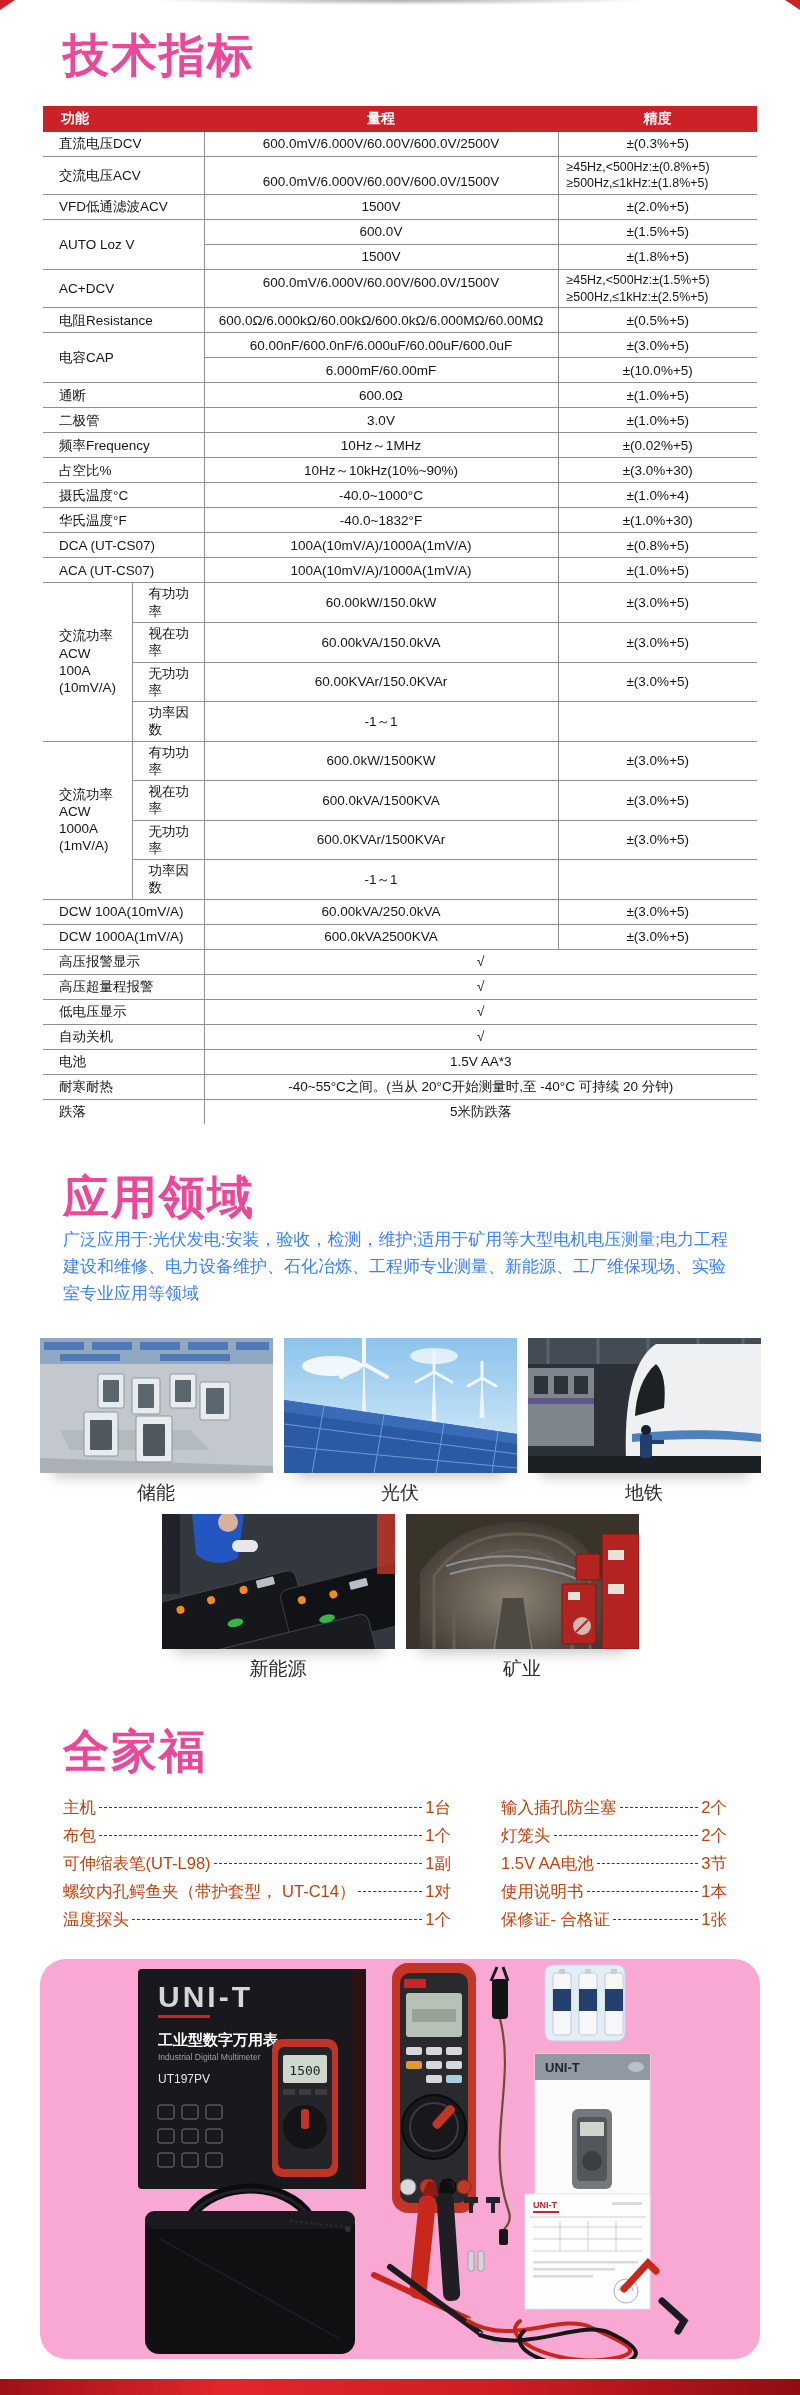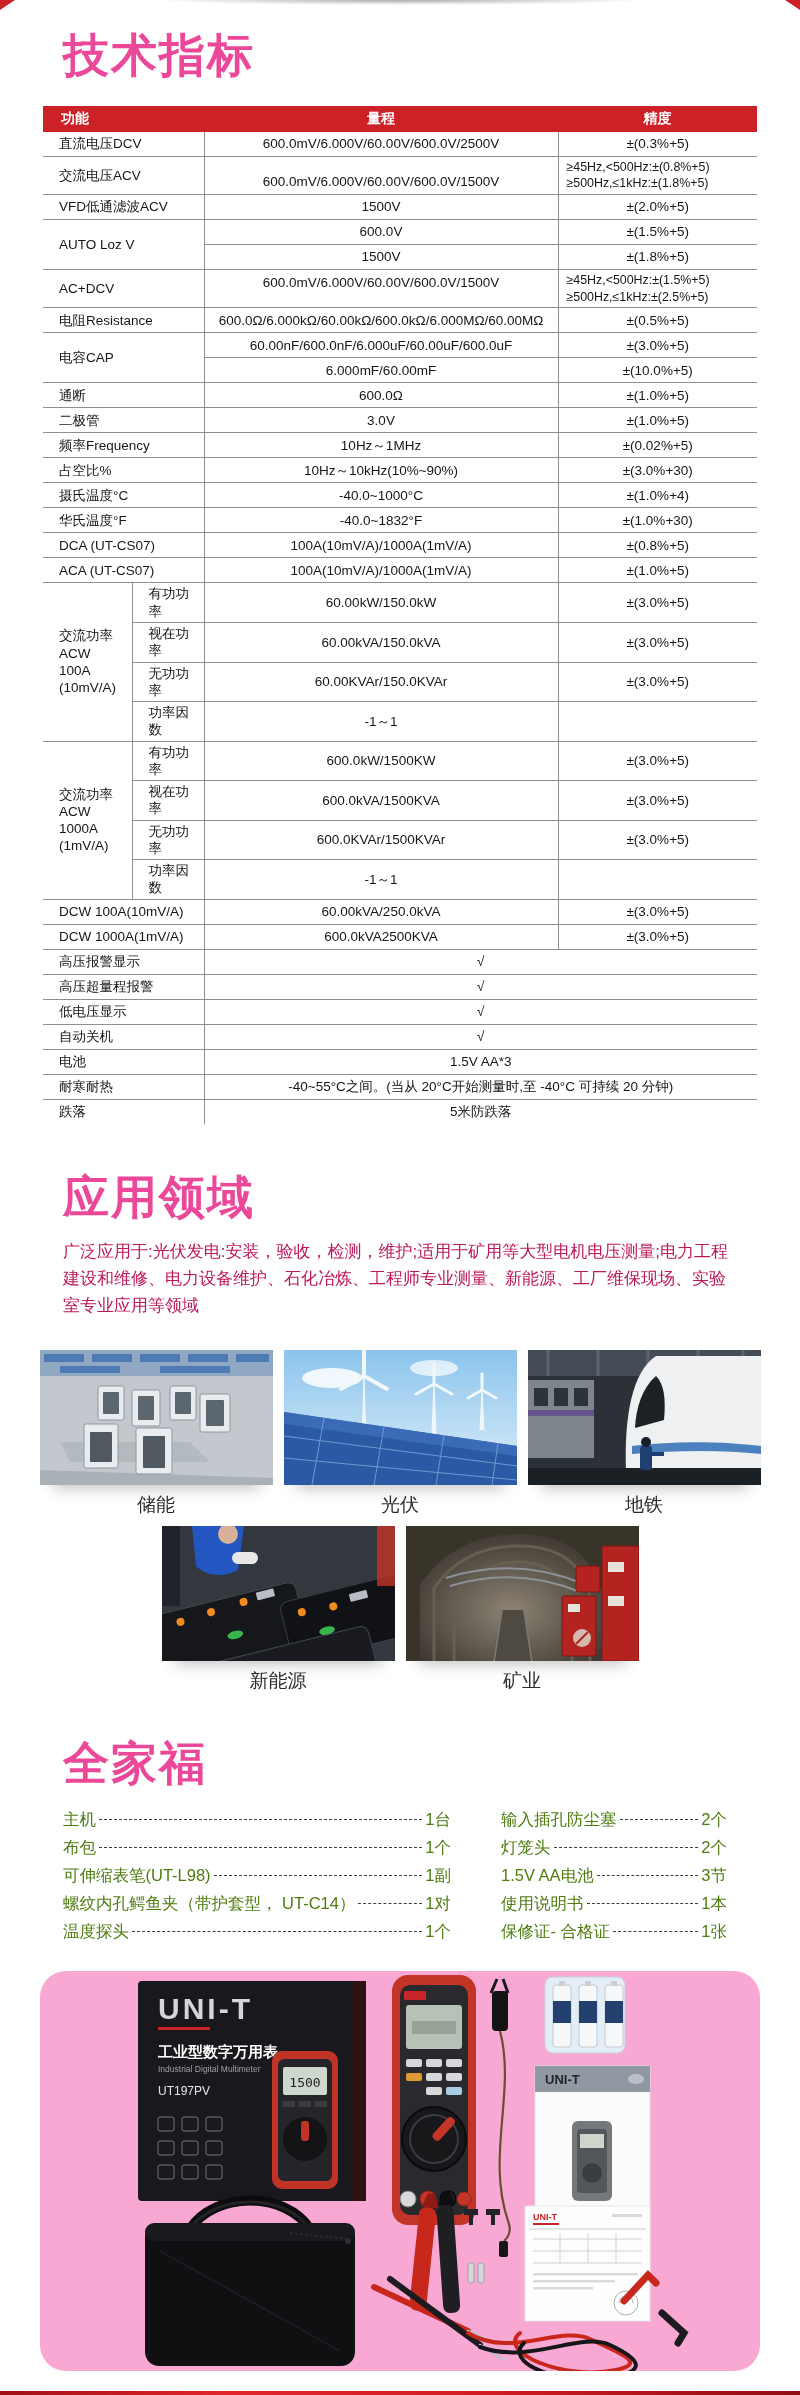--- a/index.html
+++ b/index.html
@@ -23,34 +23,34 @@
   table.specs th.fn{text-align:left;padding-left:18px;}
   table.specs td{border:1px solid #8f8f8f;text-align:center;padding:2px 6px;height:20px;
     font-size:13.5px;line-height:1.28;white-space:pre-line;color:#161616;}
   table.specs td.left{text-align:left;padding-left:16px;}
   table.specs td.small{font-size:12.4px;text-align:left;padding-left:8px;line-height:1.35;}
   table.specs td.vb{vertical-align:bottom;padding-bottom:4px;}
   table.specs td.vt{vertical-align:top;padding-top:4px;}
 
   
   #apps-title{margin-top:48px;font-family:Liberation Serif, serif;}
-  .app-desc{width:676px;margin:16px 0 0 63px;font-size:17px;line-height:1.58;color:#be185d;}
+  .app-desc{width:676px;margin:4px 0 0 63px;font-size:17px;line-height:1.58;color:#3b82f6;}
   .app-row{width:722px;margin:0 auto;display:flex;justify-content:center;gap:11px;}
   .app-row.first{margin-top:30px;}
   .app-row.second{margin-top:8px;}
   figure.app{margin:0;width:233px;}
   .app-img{width:233px;height:135px;overflow:hidden;box-shadow:0 16px 14px -13px rgba(0,0,0,.25);}
   figcaption{ text-align:center;font-size:19px;color:#2c2c2c;margin-top:7px;line-height:26px;}
 
   
   #pack-title{margin-top:44px;}
   .pack-list{display:flex;margin:16px 63px 0 63px;}
   .pcol-left{width:388px;}
   .pcol-right{width:226px;margin-left:50px;}
-  .pitem{display:flex;align-items:baseline;font-size:16.5px;color:#4d7c0f;line-height:28px;white-space:nowrap;}
+  .pitem{display:flex;align-items:baseline;font-size:16.5px;color:#c2410c;line-height:28px;white-space:nowrap;}
   .leader{flex:1;border-bottom:1.6px dashed #3c3c3c;margin:0 3px;transform:translateY(-5px);min-width:6px;}
   .qty{white-space:nowrap;}
 
   .packshot{width:720px;height:400px;margin:26px auto 0;background:#f9a8d4;border-radius:26px;overflow:hidden;}
 
   
   .red-band{height:22px;margin-top:20px;
     background:linear-gradient(90deg,#9e1116,#e2262c 28%,#cf1d23 62%,#8f0e12);}
 </style>
 </head>

